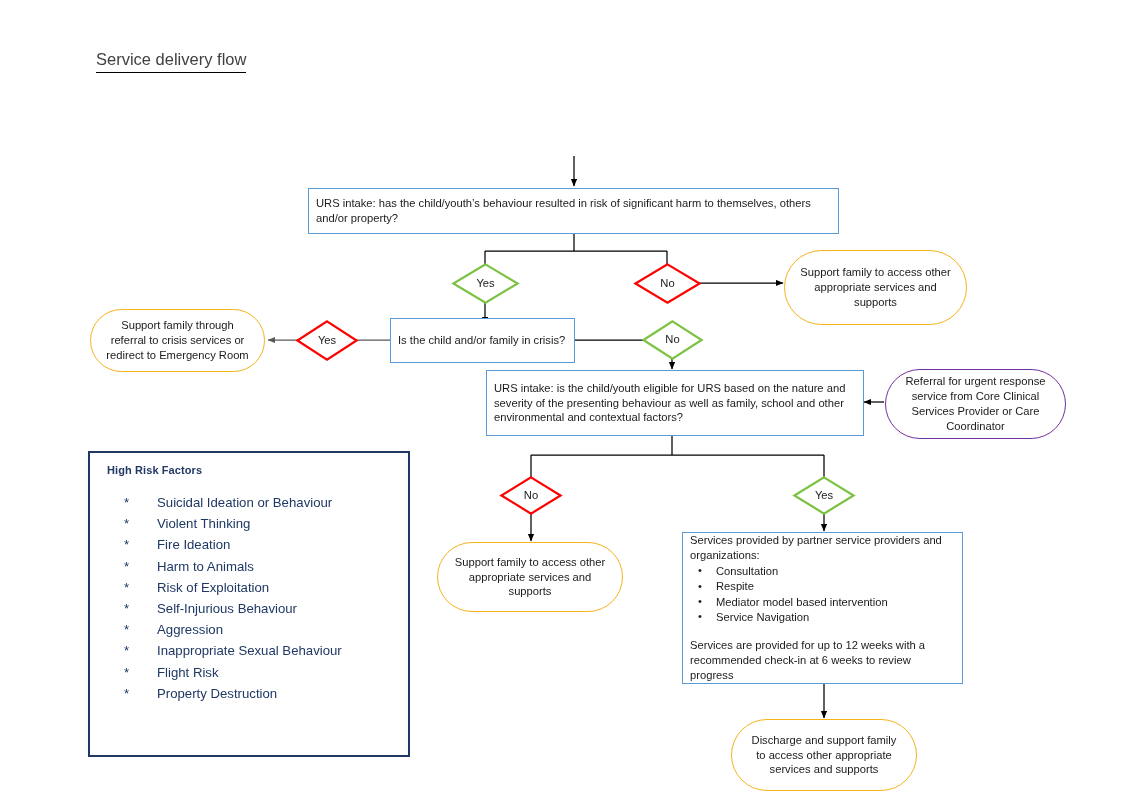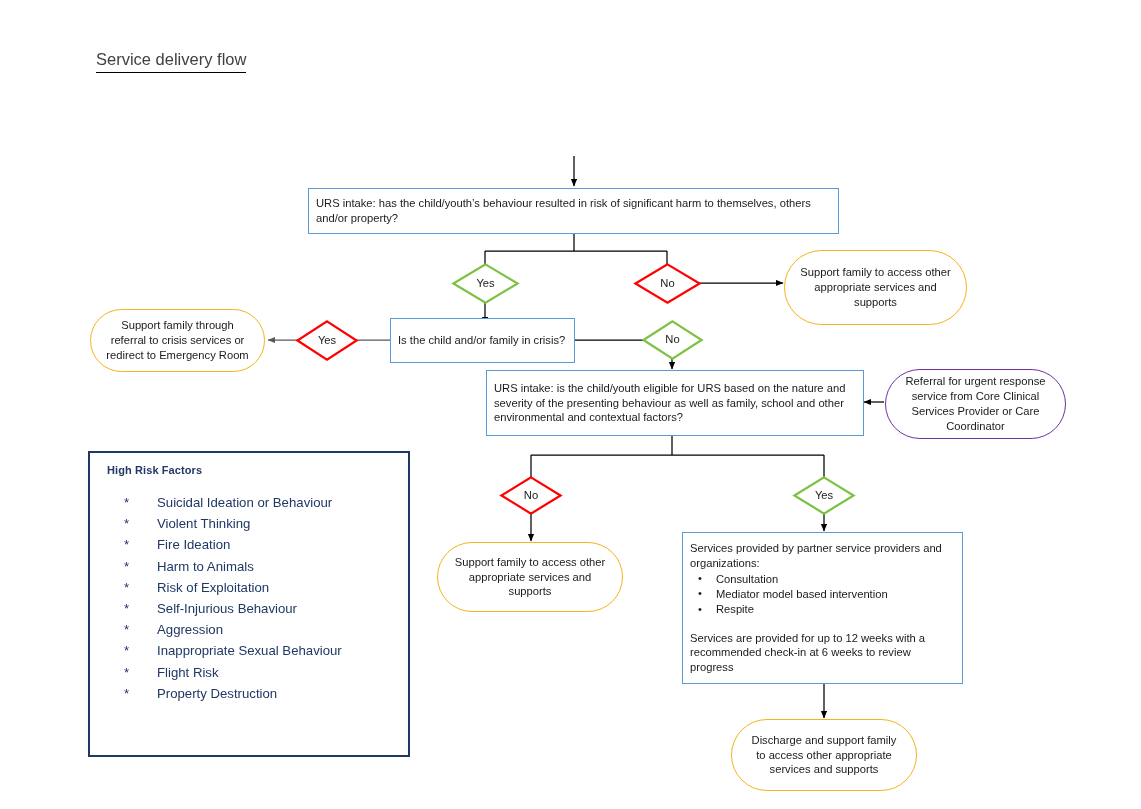--- a/index.html
+++ b/index.html
@@ -269,22 +269,23 @@
 
   <div class="node stadium amber" style="left:437px; top:542px; width:186px; height:70px;">
     <div class="txt">Support family to access other appropriate services and supports</div>
   </div>
 
   <div class="node rect" style="left:682px; top:532px; width:281px; height:152px;">
     <div class="txt">
       <div class="svc-lead">Services provided by partner service providers and organizations:</div>
       <ul class="svc-ul">
         <li>Consultation</li>
+        <li>Respite</li>
         <li>Mediator model based intervention</li>
-        <li>Respite</li>
+        <li>Service Navigation</li>
       </ul>
       <div class="svc-tail">Services are provided for up to 12 weeks with a recommended check-in at 6 weeks to review progress</div>
     </div>
   </div>
 
   <div class="node stadium amber" style="left:731px; top:719px; width:186px; height:72px;">
     <div class="txt">Discharge and support family to access other appropriate services and supports</div>
   </div>
 
   <div class="panel" style="left:88px; top:451px; width:322px; height:306px;">

